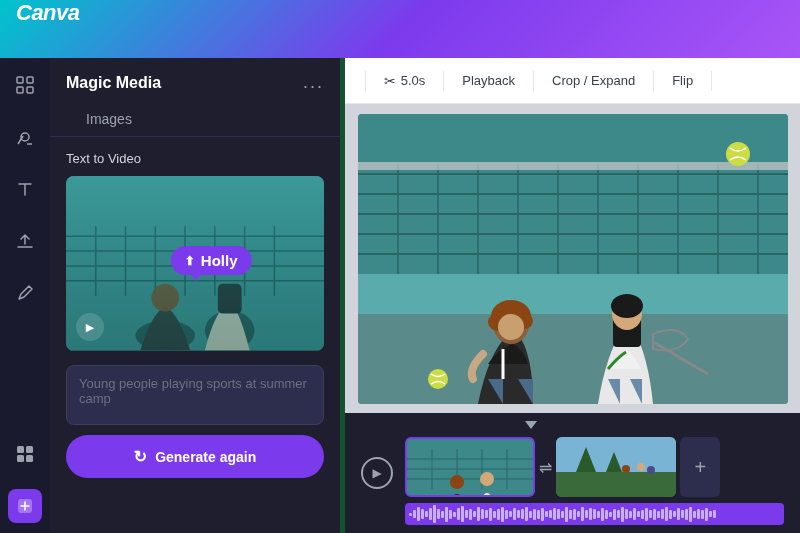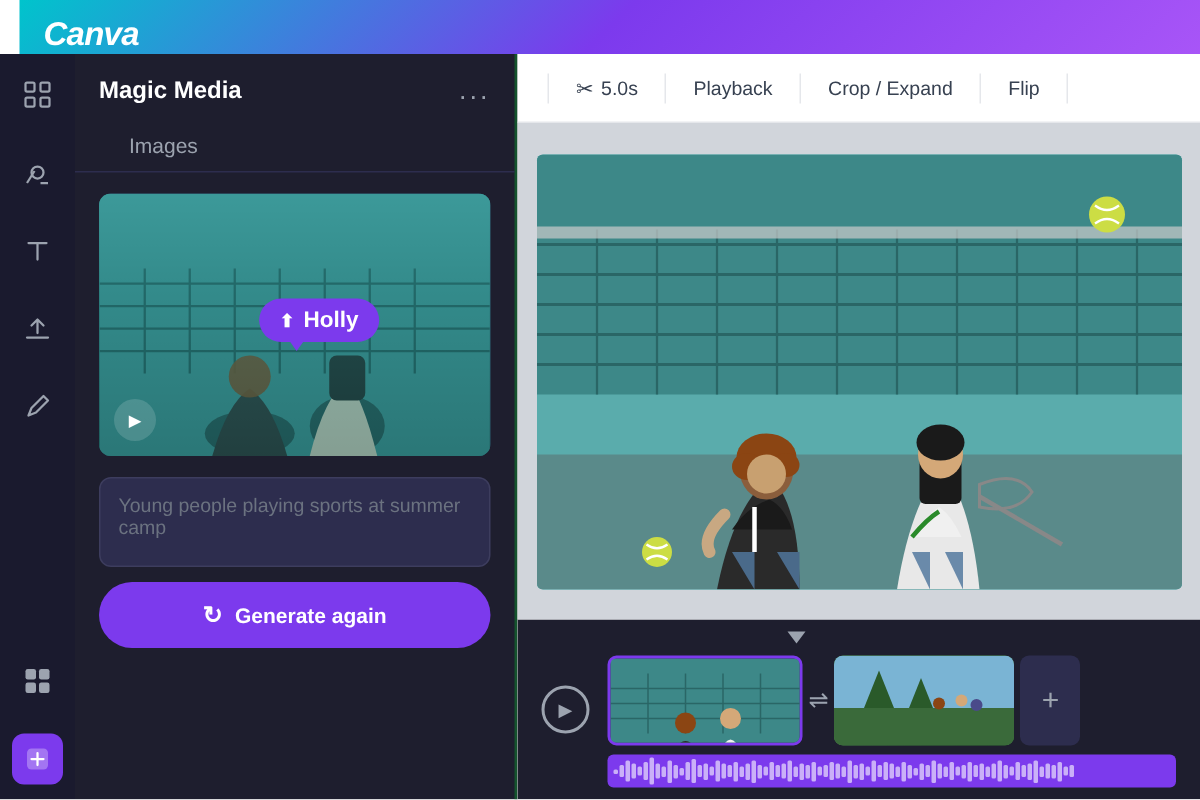--- a/index.html
+++ b/index.html
@@ -1,26 +1,25 @@
 <!DOCTYPE html>
 <html><head>
   <meta charset="utf-8">
   <style>
     * { box-sizing: border-box; margin: 0; padding: 0; }
     body { font-family: -apple-system, BlinkMacSystemFont, 'Segoe UI', sans-serif; width: 800px; height: 533px; overflow: hidden; display: flex; flex-direction: column; }
 
     
     .top-bar {
-      height: 36px;
+      height: 58px;
       background: linear-gradient(135deg, #00c4cc 0%, #7c3aed 50%, #a855f7 100%);
       display: flex;
-      align-items: flex-end;
+      align-items: flex-start;
       padding: 0 16px;
       flex-shrink: 0;
-      margin-left: 13px;
     }
     .canva-logo {
       color: white;
       font-size: 22px;
       font-weight: 700;
       font-style: italic;
       letter-spacing: -0.5px;
     }
 
     
@@ -54,21 +53,21 @@
     }
     .sidebar-icon.active { background: #2d2d4e; color: white; }
 
     
     .left-panel {
       width: 295px;
       background: #1e1e2e;
       display: flex;
       flex-direction: column;
       flex-shrink: 0;
-      border-right: 2px solid #14532d;
+      border-right: 5px solid #14532d;
     }
     .panel-header {
       display: flex;
       align-items: center;
       justify-content: space-between;
       padding: 14px 16px 10px;
     }
     .panel-title {
       color: white;
       font-size: 16px;
@@ -440,20 +439,21 @@
     <div class="panel-header">
       <span class="panel-title">Magic Media</span>
       <span class="panel-more">...</span>
     </div>
 
     <div class="tabs">
       <div class="tab">Images</div>
     </div>
 
     <div class="panel-content">
+      <div class="text-to-video-label">Text to Video</div>
 
       <div class="video-thumb">
 
         <div class="thumb-photo">
 
           <svg style="position:absolute;inset:0;width:100%;height:100%;opacity:0.5" viewBox="0 0 260 175">
 
             <rect x="0" y="0" width="260" height="175" fill="#3d9999"></rect>
 
             <line x1="0" y1="60" x2="260" y2="60" stroke="#1a5555" stroke-width="1.5"></line>

